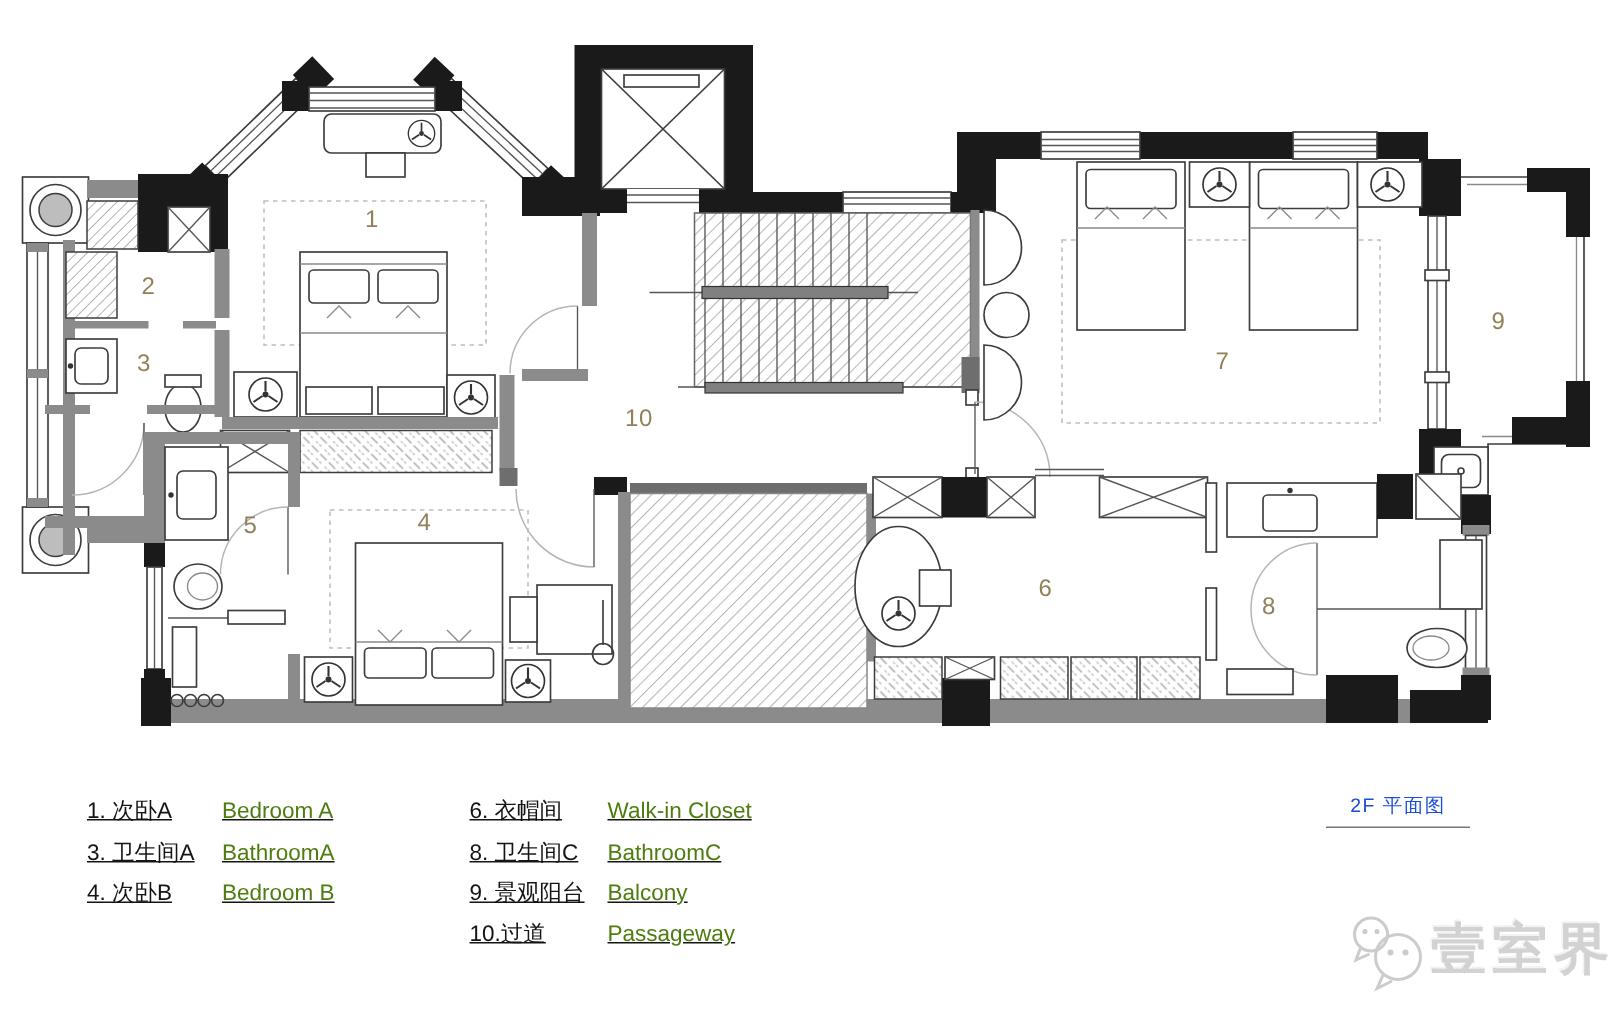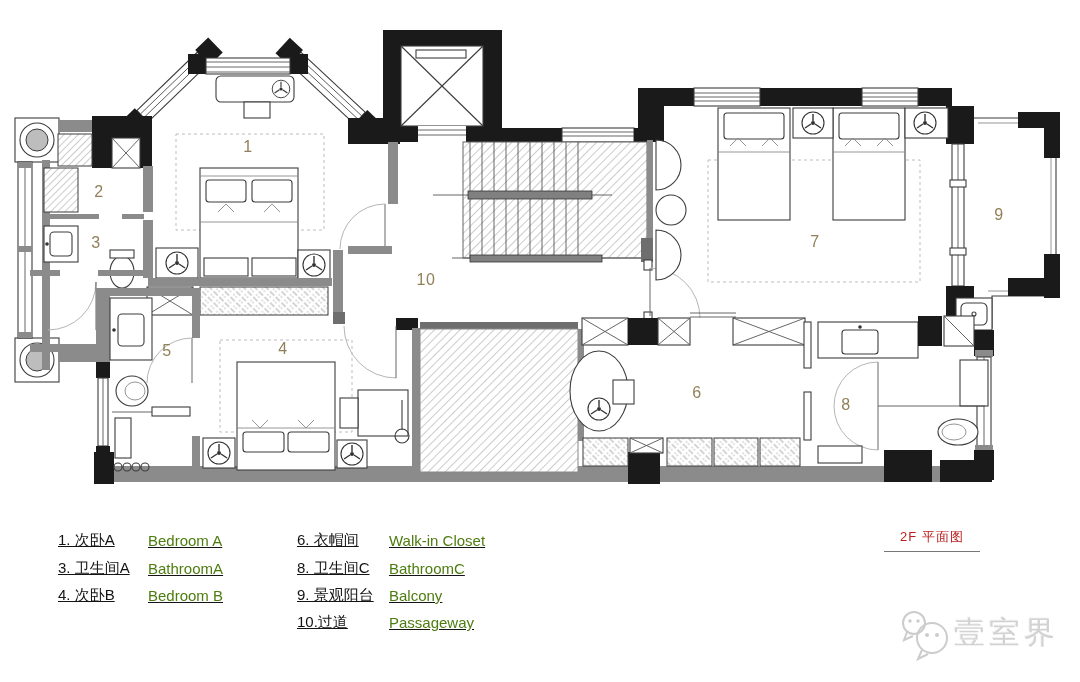--- a/index.html
+++ b/index.html
@@ -20,28 +20,28 @@
   .room-label{position:absolute;transform:translate(-50%,-50%);font-size:16px;
               color:#91805a;letter-spacing:0.5px;}
   
   #legend{position:absolute;left:58px;top:527px;display:flex;gap:4px;color:#141414;}
   .lg-col{display:flex;flex-direction:column;}
   .lg-row{display:flex;height:27.4px;align-items:center;font-size:15px;text-decoration:underline;}
   .lg-zh{display:inline-block;white-space:nowrap;}
   .lg-en{display:inline-block;white-space:nowrap;color:#4d7c0f;}
   .lg-col1{width:235px;}
   .lg-col1 .lg-zh{width:90px;}
-  .lg-col2 .lg-zh{width:92px;}
+  .lg-col2 .lg-zh{width:92px;margin-left:16px;}
   
   #plan-title{position:absolute;left:884px;top:528px;width:96px;text-align:center;
-              font-size:13px;color:#b91c1c;border-bottom:1.5px solid #777;
+              font-size:13px;color:#1d4ed8;border-bottom:1.5px solid #777;
               padding-bottom:5px;letter-spacing:1px;}
   
   #watermark{position:absolute;left:896px;top:604px;display:flex;align-items:center;}
-  #wm-text{font-size:31px;font-weight:normal;color:#d2d2d2;letter-spacing:4px;
+  #wm-text{font-size:37px;font-weight:bold;color:#d2d2d2;letter-spacing:4px;
            text-shadow:1px 1px 0 #ffffff, -1px -1px 0 #f2f2f2;}
 </style>
 </head>
 <body>
 
 <div id="stage">
 
   <svg id="plan-svg" width="1080" height="520" viewBox="0 0 1080 520">
     <defs>
       <pattern id="h1" width="6" height="6" patternUnits="userSpaceOnUse" patternTransform="rotate(45)">

